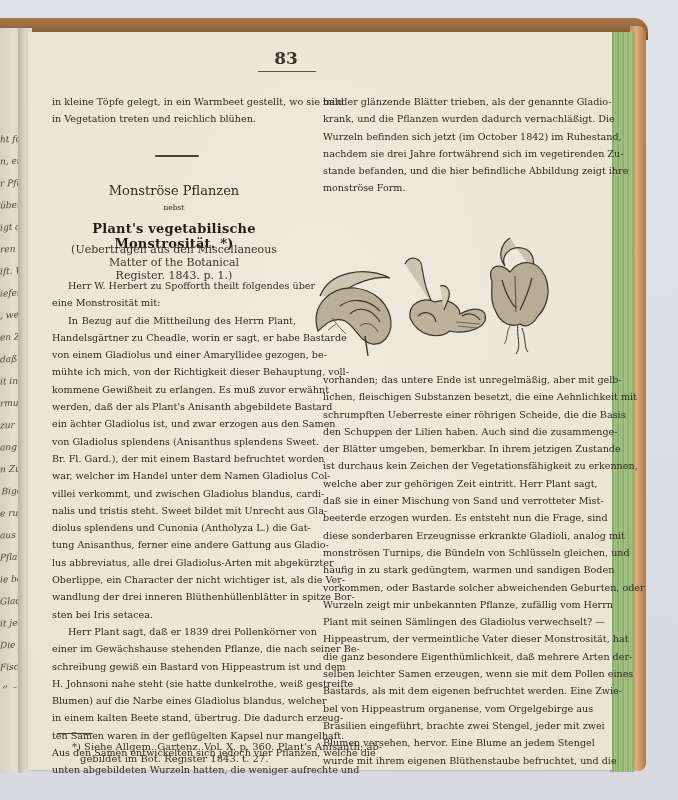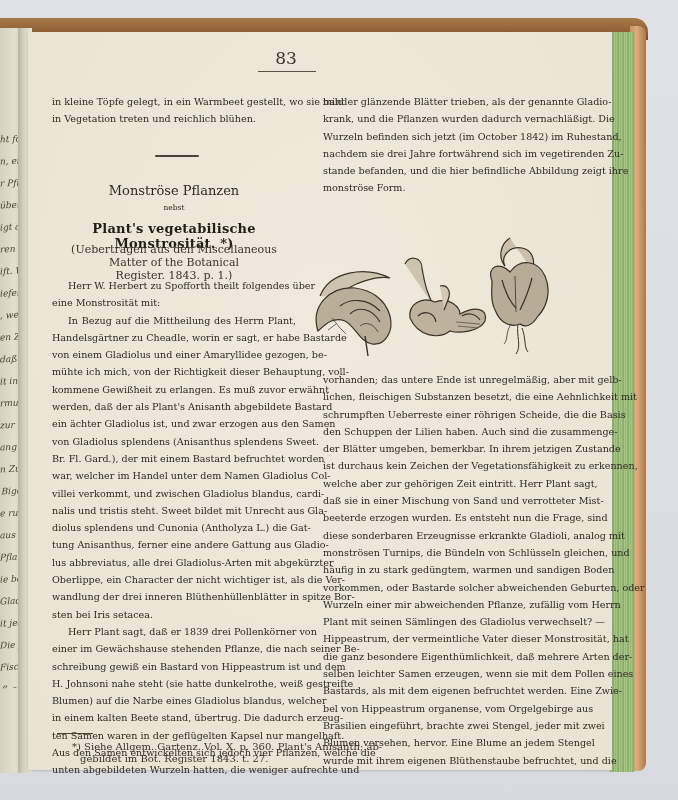--- a/index.html
+++ b/index.html
@@ -9,21 +9,21 @@
   .cover-top{position:absolute;left:0;top:18px;width:648px;height:22px;background:linear-gradient(180deg,#a8794a 0%,#8f6235 60%,#6d4d2c 100%);border-radius:0 14px 0 0;}
   .cover-right{position:absolute;left:630px;top:26px;width:16px;height:745px;background:linear-gradient(90deg,#c49162 0%,#dcae7e 40%,#b07748 100%);border-radius:0 8px 8px 0;}
   .page-block{position:absolute;left:610px;top:32px;width:24px;height:740px;background:repeating-linear-gradient(90deg,#8fb36a 0px,#a9c98a 2px,#7da05a 3px,#b7d29a 5px);}
   
   .left-page{position:absolute;left:0;top:28px;width:24px;height:745px;background:linear-gradient(90deg,#d4d1c0 0%,#e3e0cf 60%,#cfcbba 100%);}
   .gutter{position:absolute;left:18px;top:28px;width:14px;height:745px;background:linear-gradient(90deg,#b8b4a3 0%,#d6d2c2 40%,#ebe7d6 100%);}
   .left-page-text{position:absolute;left:0;top:100px;width:22px;height:560px;font-family:"DejaVu Serif",serif;font-size:9px;line-height:22px;color:#4a4438;overflow:hidden;font-style:italic;transform:skewY(-3deg);}
   .left-page-text div{white-space:nowrap;text-align:right;}
   
   .page{position:absolute;left:28px;top:32px;width:584px;height:738px;background:#ece7d8;background-image:radial-gradient(ellipse at 50% 40%,#efeadb 0%,#e8e3d3 100%);box-shadow:0 1px 2px rgba(0,0,0,0.15);}
-  .pagenum{position:absolute;left:268px;top:48px;width:36px;text-align:center;font-family:"DejaVu Serif",serif;font-weight:normal;font-size:17px;color:#3a342a;}
+  .pagenum{position:absolute;left:268px;top:48px;width:36px;text-align:center;font-family:"DejaVu Serif",serif;font-weight:bold;font-size:17px;color:#3a342a;}
   .pagenum-rule{position:absolute;left:258px;top:71px;width:58px;height:1px;background:#5a5246;}
   .col{position:absolute;font-family:"DejaVu Serif",serif;color:#2f2a22;font-size:9.6px;line-height:17.3px;text-align:justify;}
   .line{display:block;white-space:nowrap;text-align:justify;text-align-last:justify;}
   .line.last{text-align-last:left;}
   .indent{padding-left:16px;}
   .col-left{left:52px;top:93px;width:244px;}
   .col-right{left:323px;top:93px;width:255px;}
   .sep-rule{position:absolute;left:155px;top:155px;width:44px;height:2px;background:#4a4236;border-radius:1px;}
   .heading-1{position:absolute;left:52px;top:183px;width:244px;text-align:center;font-size:13px;color:#2f2a22;}
   .heading-nebst{position:absolute;left:52px;top:203px;width:244px;text-align:center;font-size:7.5px;color:#2f2a22;}
@@ -194,21 +194,21 @@
       <span class="line">den Schuppen der Lilien haben. Auch sind die zusammenge-</span>
       <span class="line">der Blätter umgeben, bemerkbar. In ihrem jetzigen Zustande</span>
       <span class="line">ist durchaus kein Zeichen der Vegetationsfähigkeit zu erkennen,</span>
       <span class="line">welche aber zur gehörigen Zeit eintritt. Herr Plant sagt,</span>
       <span class="line">daß sie in einer Mischung von Sand und verrotteter Mist-</span>
       <span class="line">beeterde erzogen wurden. Es entsteht nun die Frage, sind</span>
       <span class="line">diese sonderbaren Erzeugnisse erkrankte Gladioli, analog mit</span>
       <span class="line">monströsen Turnips, die Bündeln von Schlüsseln gleichen, und</span>
       <span class="line">häufig in zu stark gedüngtem, warmen und sandigen Boden</span>
       <span class="line">vorkommen, oder Bastarde solcher abweichenden Geburten, oder</span>
-      <span class="line">Wurzeln einer mir abweichenden Pflanze, zufällig vom Herrn</span>
+      <span class="line">Wurzeln zeigt mir unbekannten Pflanze, zufällig vom Herrn</span>
       <span class="line">Plant mit seinen Sämlingen des Gladiolus verwechselt? —</span>
       <span class="line">Hippeastrum, der vermeintliche Vater dieser Monstrosität, hat</span>
       <span class="line">die ganz besondere Eigenthümlichkeit, daß mehrere Arten der-</span>
       <span class="line">selben leichter Samen erzeugen, wenn sie mit dem Pollen eines</span>
       <span class="line">Bastards, als mit dem eigenen befruchtet werden. Eine Zwie-</span>
       <span class="line">bel von Hippeastrum organense, vom Orgelgebirge aus</span>
       <span class="line">Brasilien eingeführt, brachte zwei Stengel, jeder mit zwei</span>
       <span class="line">Blumen versehen, hervor. Eine Blume an jedem Stengel</span>
       <span class="line last">wurde mit ihrem eigenen Blüthenstaube befruchtet, und die</span>
     </div>

